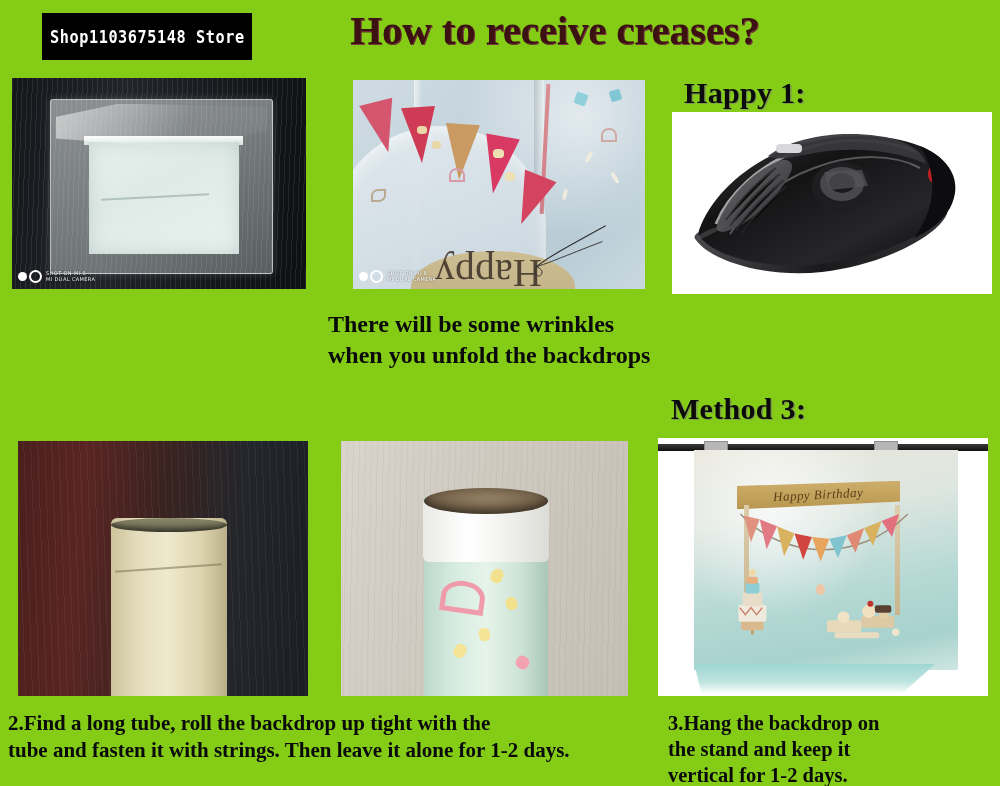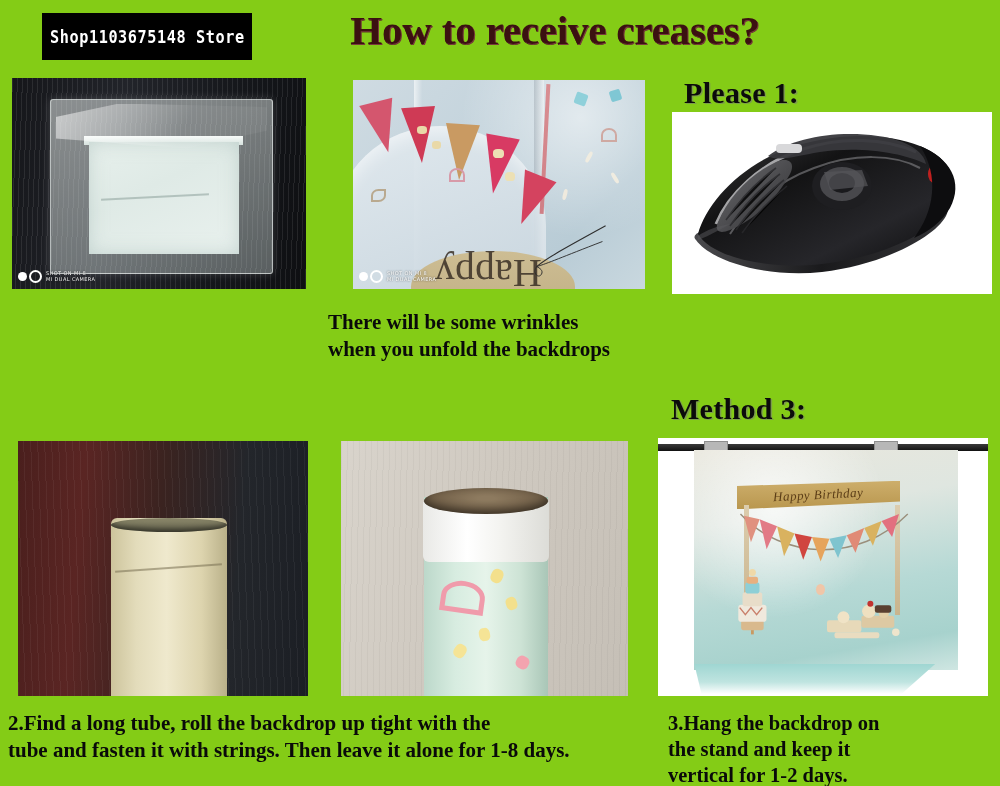--- a/index.html
+++ b/index.html
@@ -76,21 +76,21 @@
   
   .caption {
     position: absolute;
     font-family: "Liberation Serif", serif;
     font-weight: bold;
     color: #0a0a0a;
     line-height: 1.28;
     white-space: pre-line;
   }
   #caption-1 { left: 14px;  top: 309px; font-size: 20.5px; }
-  #caption-2 { left: 328px; top: 309px; font-size: 21px; }
+  #caption-2 { left: 328px; top: 309px; font-size: 24px; }
   #caption-3 { left: 672px; top: 309px; font-size: 20.5px; }
   #caption-4 { left: 8px;   top: 710px; font-size: 21px; }
   #caption-5 { left: 668px; top: 710px; font-size: 20.5px; }
 
   
   .photo {
     position: absolute;
     overflow: hidden;
     background: #ffffff;
   }
@@ -402,21 +402,21 @@
         <span class="wm-dot-a"></span>
           <span class="wm-dot-b"></span>
       </span>
       <span class="wm-text">
         <span>SHOT ON MI 8</span><br>
         <span>MI DUAL CAMERA</span>
       </span>
     </div>
   </div>
 
-  <div class="method-heading" id="method1-heading">Please 1:</div>
+  <div class="method-heading" id="method1-heading">Happy 1:</div>
 
   <div class="photo" id="photo-iron">
     <svg viewBox="0 0 320 182" width="320" height="182">
       <defs>
         <linearGradient id="ironBody" x1="0" y1="0" x2="1" y2="1">
           <stop offset="0%" stop-color="#3c3c3e"></stop>
           <stop offset="35%" stop-color="#131314"></stop>
           <stop offset="70%" stop-color="#26262a"></stop>
           <stop offset="100%" stop-color="#0b0b0c"></stop>
         </linearGradient>
@@ -535,18 +535,18 @@
         <rect x="18" y="50" width="60" height="8" rx="3" fill="#e9dcc0"></rect>
         <circle cx="100" cy="50" r="5" fill="#efe5cc"></circle>
       </svg>
 
       <div class="confetti" style="left:46%;bottom:34%;width:9px;height:11px;background:#f0c6a8;border-radius:50%;"></div>
     </div>
     <div class="hang-floor"></div>
   </div>
 
   <div class="caption" id="caption-4">2.Find a long tube,  roll the backdrop up tight with the
- tube and fasten it with strings. Then leave it alone for 1-8 days.</div>
+ tube and fasten it with strings. Then leave it alone for 1-2 days.</div>
   <div class="caption" id="caption-5">3.Hang the backdrop on
 the stand and keep it
 vertical for 1-2 days.</div>
 
 </div>
 
 </body></html>

